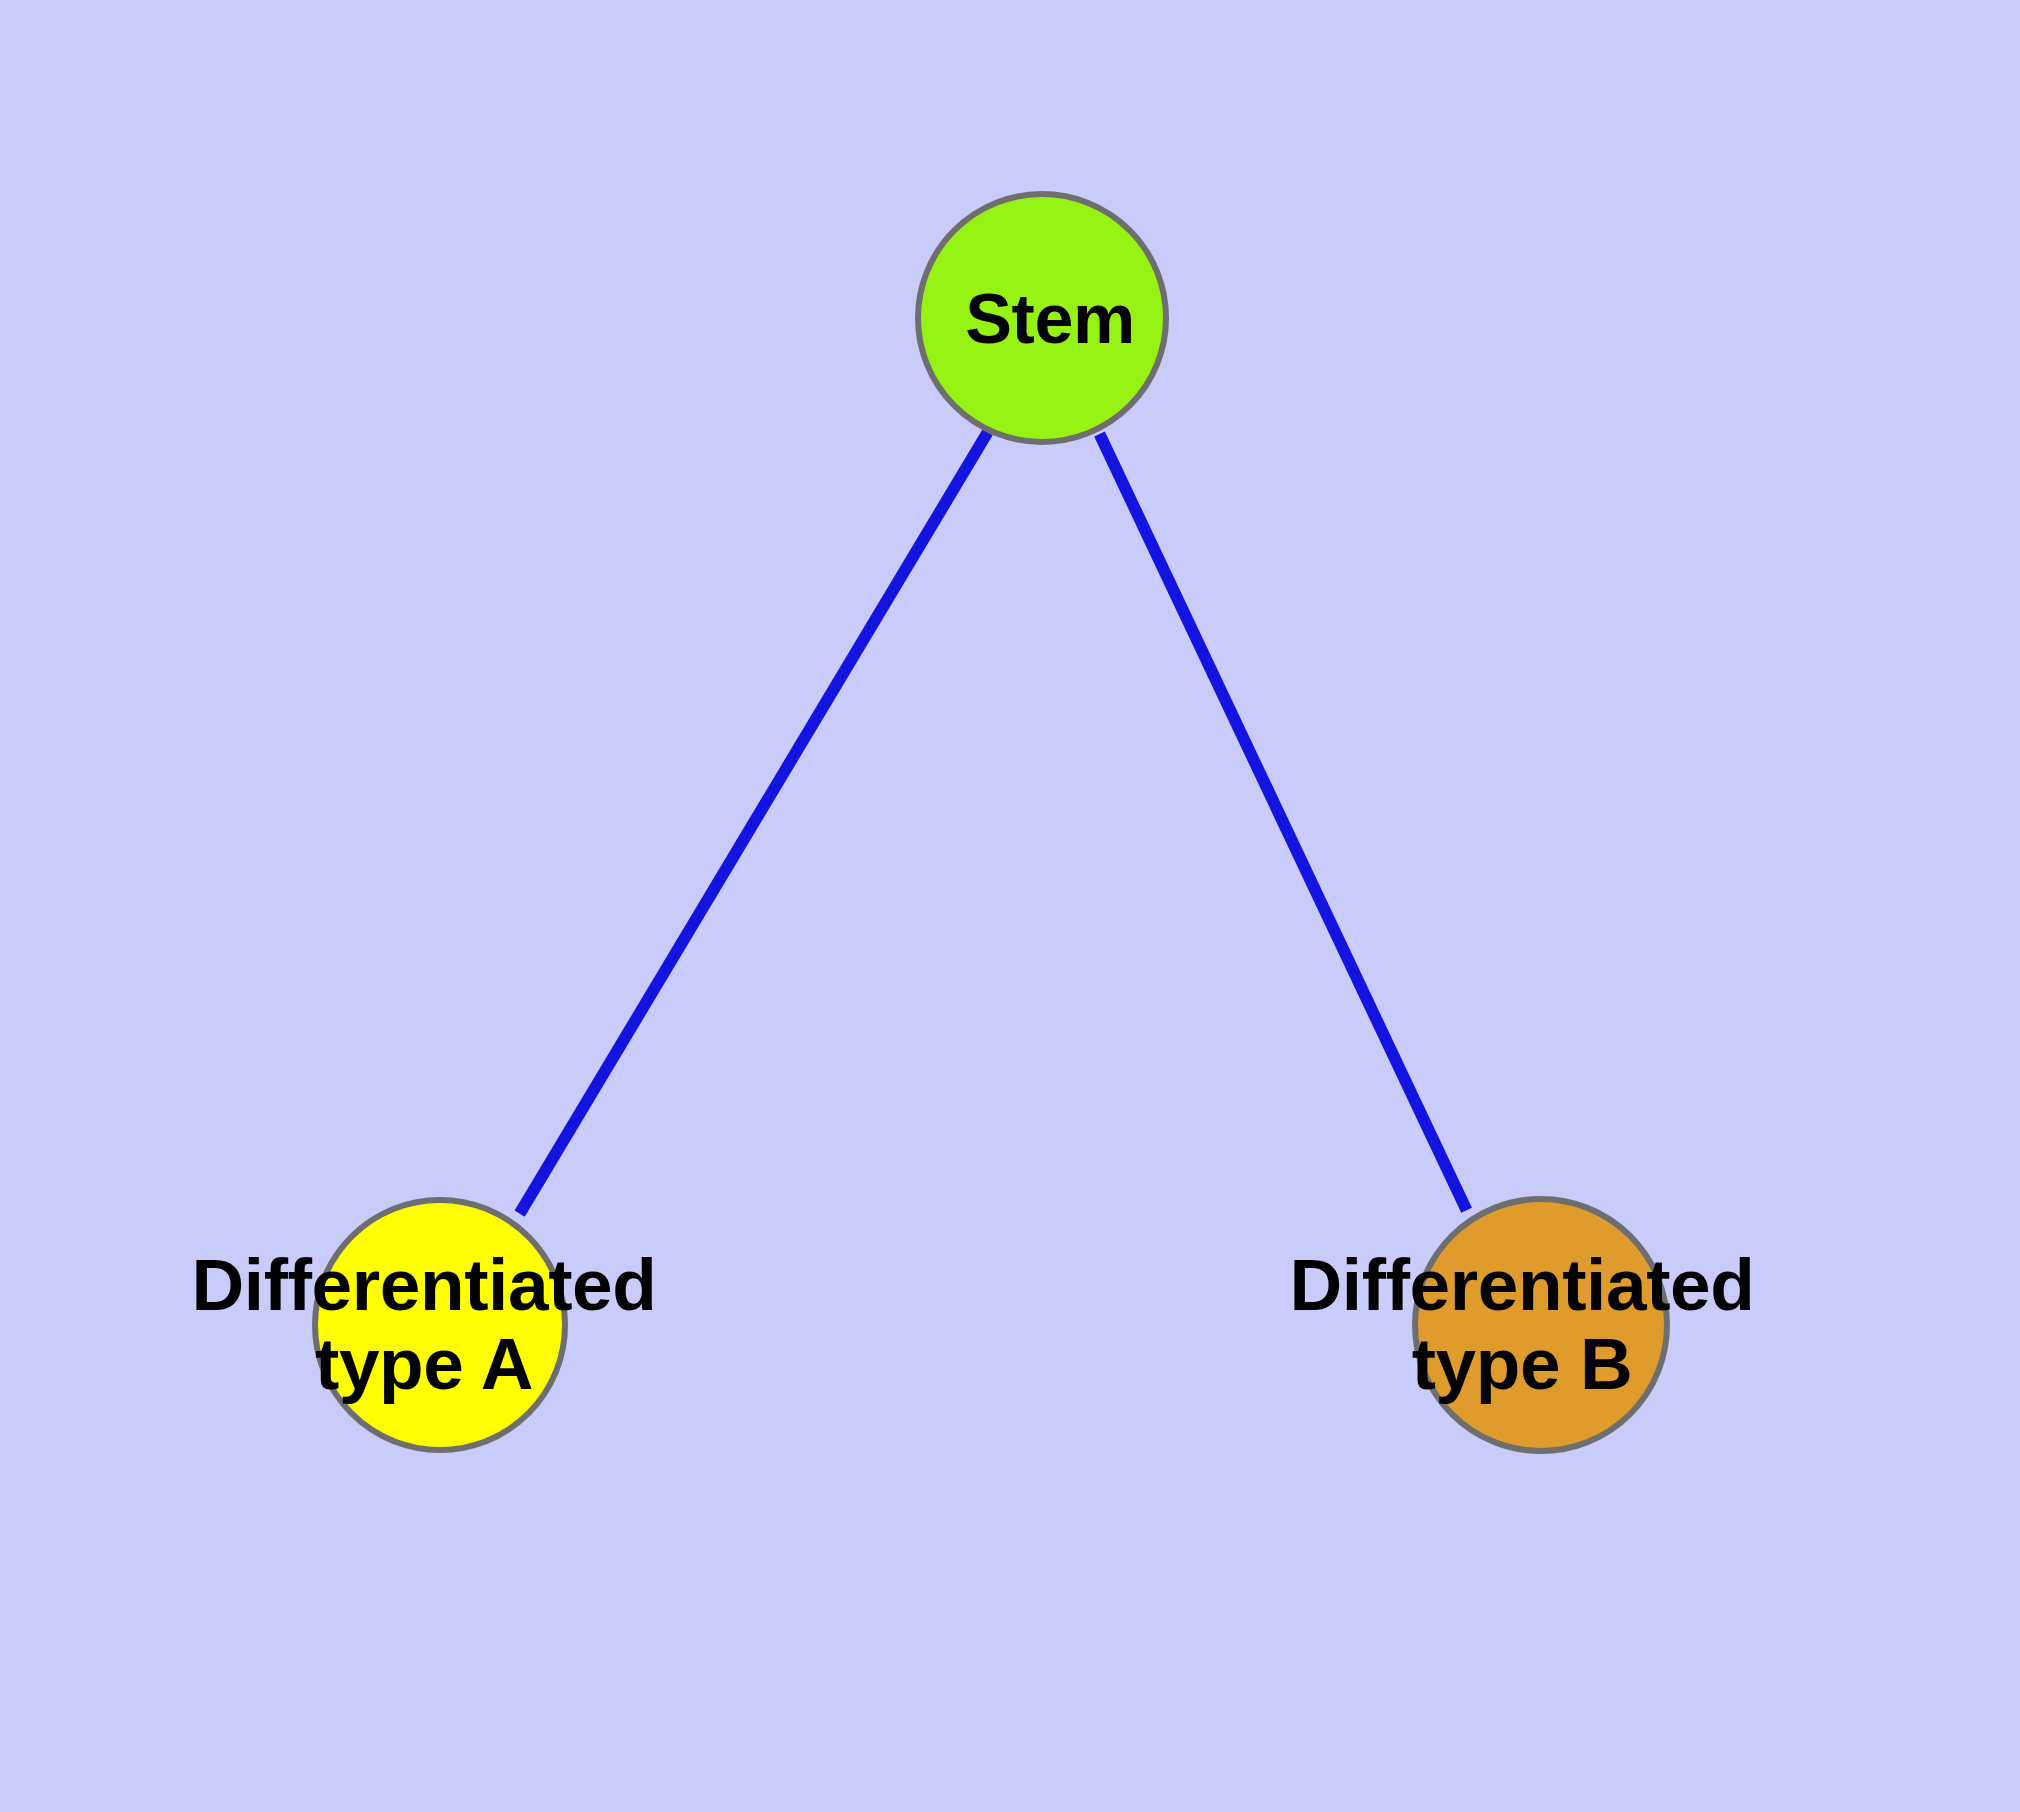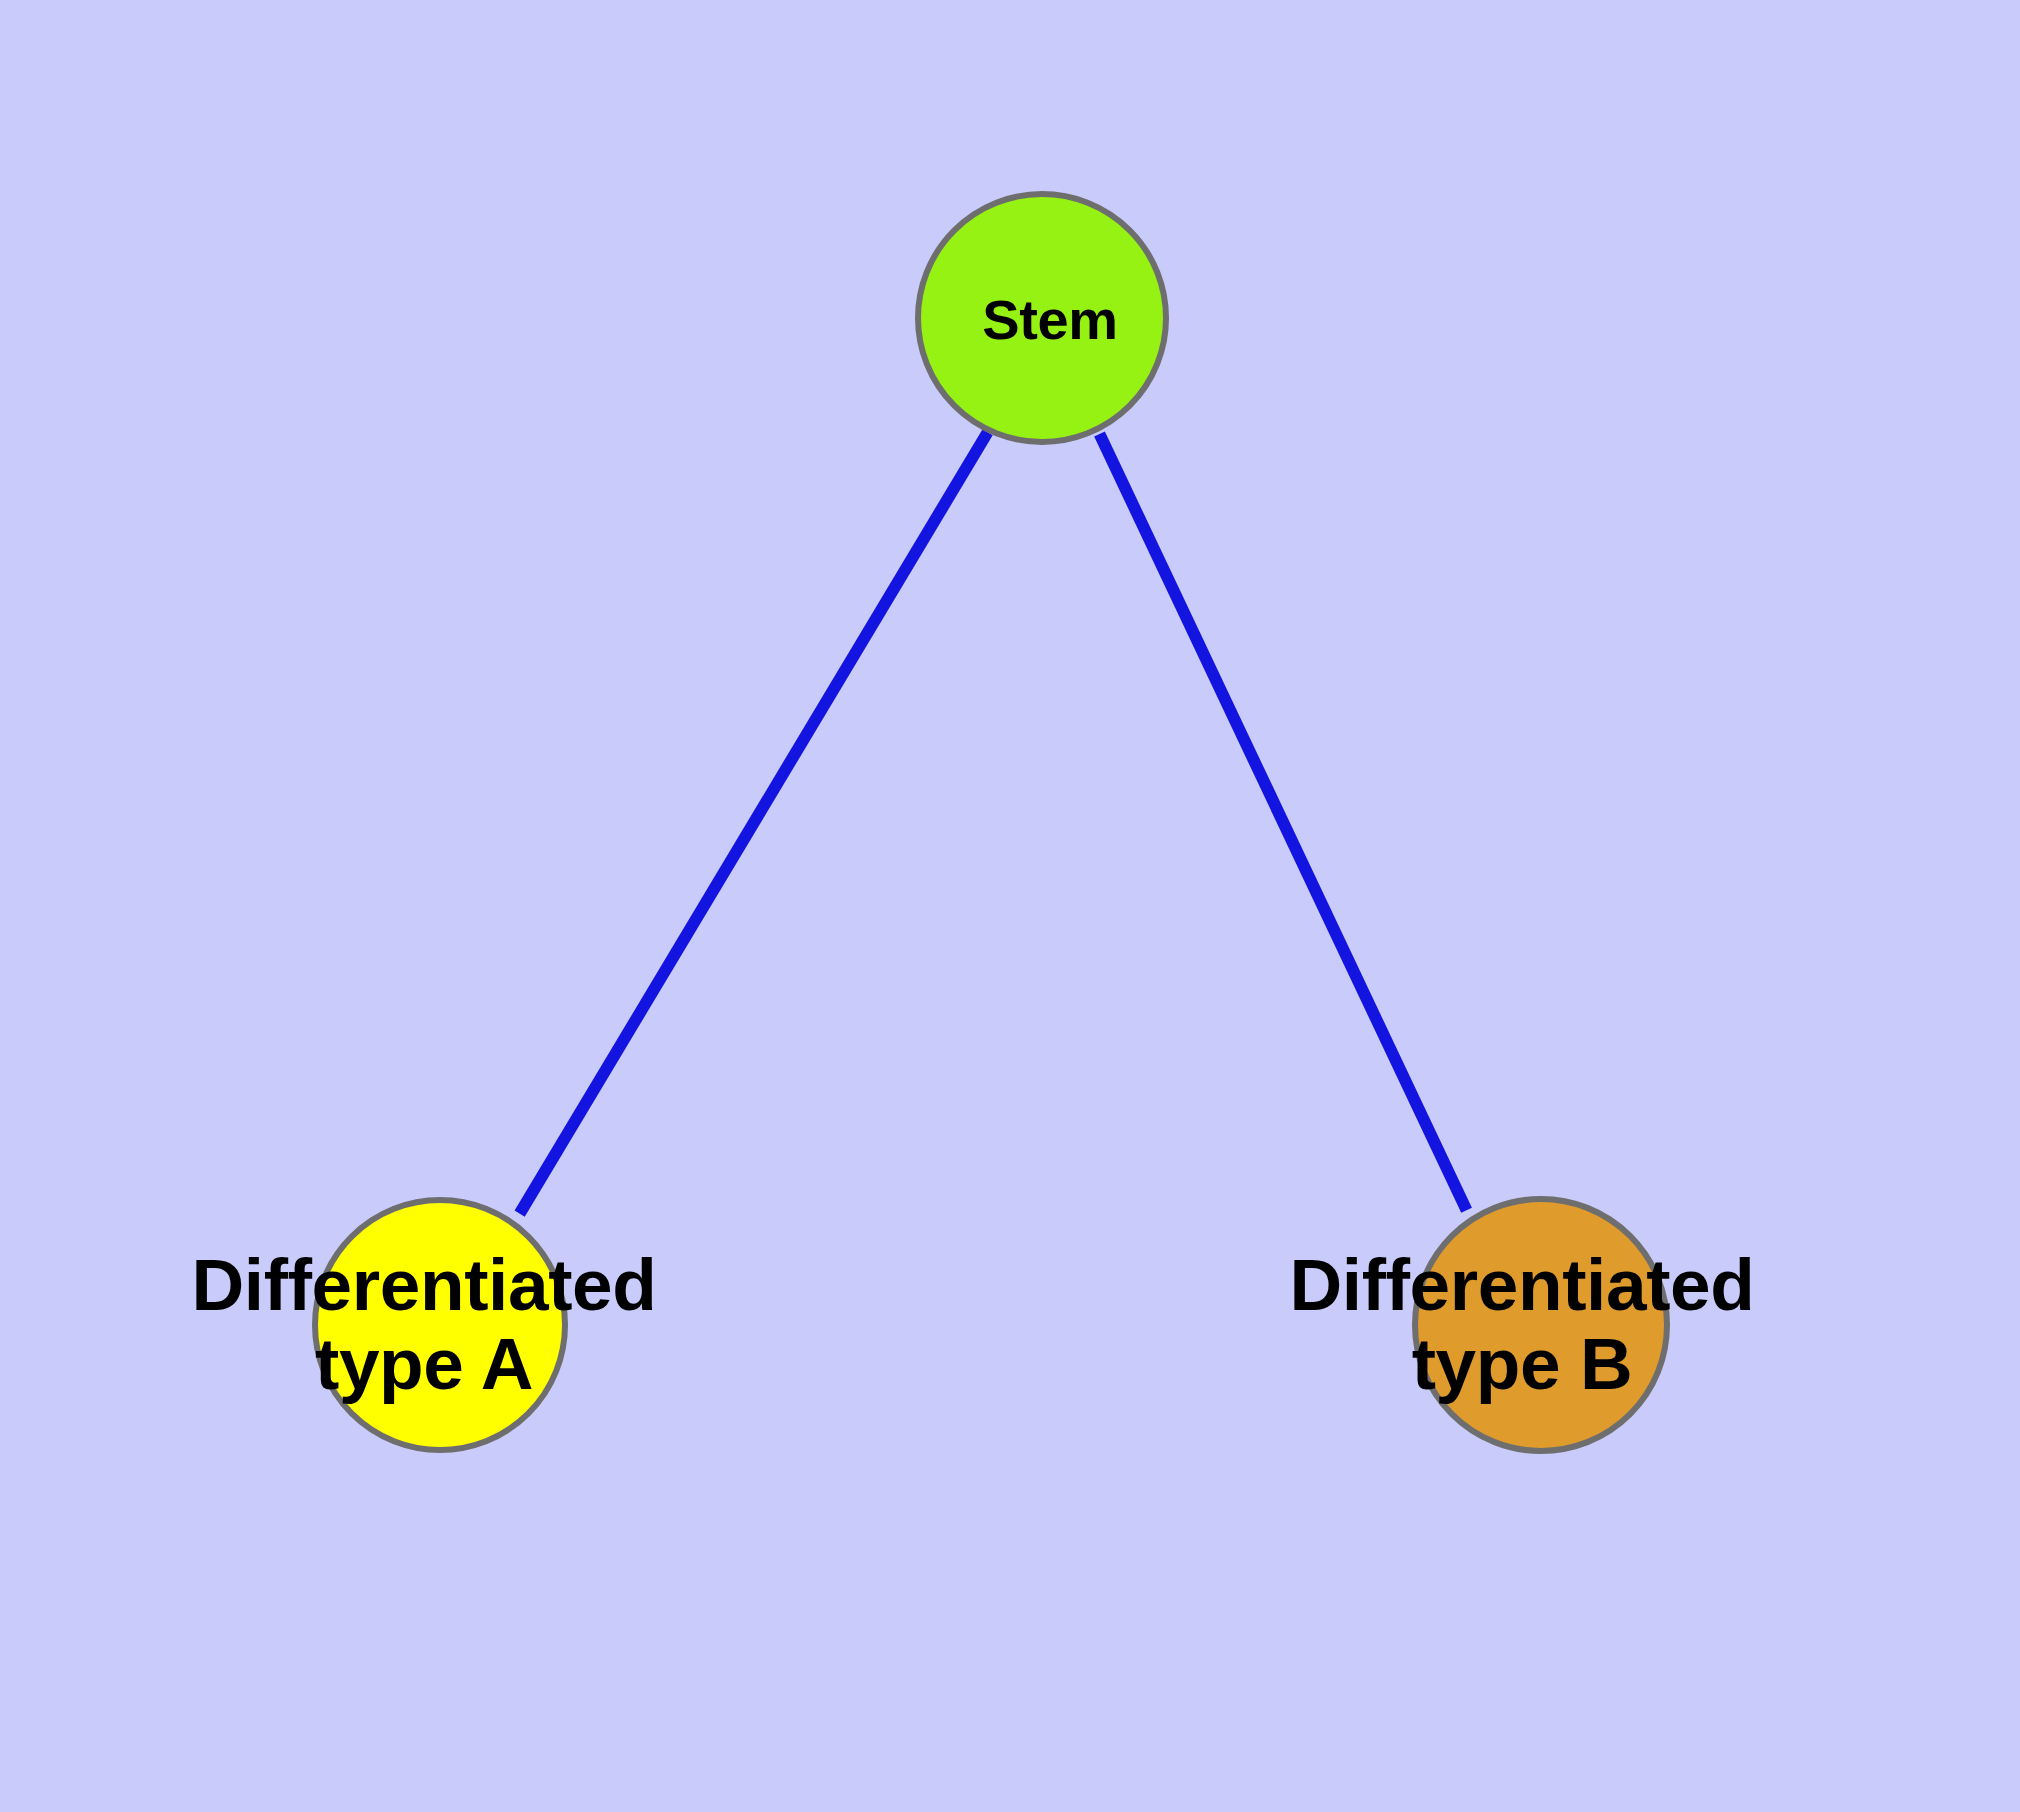--- a/index.html
+++ b/index.html
@@ -57,21 +57,21 @@
 
   <svg id="edge-layer" viewBox="0 0 2384 2138" preserveAspectRatio="none" xmlns="http://www.w3.org/2000/svg" style="width: 2021px; height: 1812px;">
       <line x1="1165" y1="510" x2="613" y2="1432" stroke="#1414e0" stroke-width="14" stroke-linecap="butt"></line>
       <line x1="1297" y1="512" x2="1730" y2="1428" stroke="#1414e0" stroke-width="14" stroke-linecap="butt"></line>
     </svg>
 
   <div id="node-layer" style="width: 2021px; height: 1812px;">
       <div class="node" style="left: 1042px; top: 318px; width: 254px; height: 254px; background: rgb(150, 242, 19); border: 6.8px solid rgb(110, 110, 110);"></div>
       <div class="node" style="left: 440px; top: 1325px; width: 256px; height: 256px; background: rgb(255, 255, 0); border: 6.8px solid rgb(110, 110, 110);"></div>
       <div class="node" style="left: 1541px; top: 1325px; width: 258px; height: 258px; background: rgb(224, 155, 45); border: 6.8px solid rgb(110, 110, 110);"></div>
-      <div class="node-label" style="left: 1050px; top: 320px; font-size: 56px; color: rgb(0, 0, 0);">Stem</div>
+      <div class="node-label" style="left: 1050px; top: 320px; font-size: 70px; color: rgb(0, 0, 0);">Stem</div>
       <div class="node-label" style="left: 424px; top: 1325px; font-size: 73px; color: rgb(0, 0, 0);">Differentiated
 type A</div>
       <div class="node-label" style="left: 1522px; top: 1325px; font-size: 73px; color: rgb(0, 0, 0);">Differentiated
 type B</div>
     </div>
 
 </div>
 
 
 </body></html>

